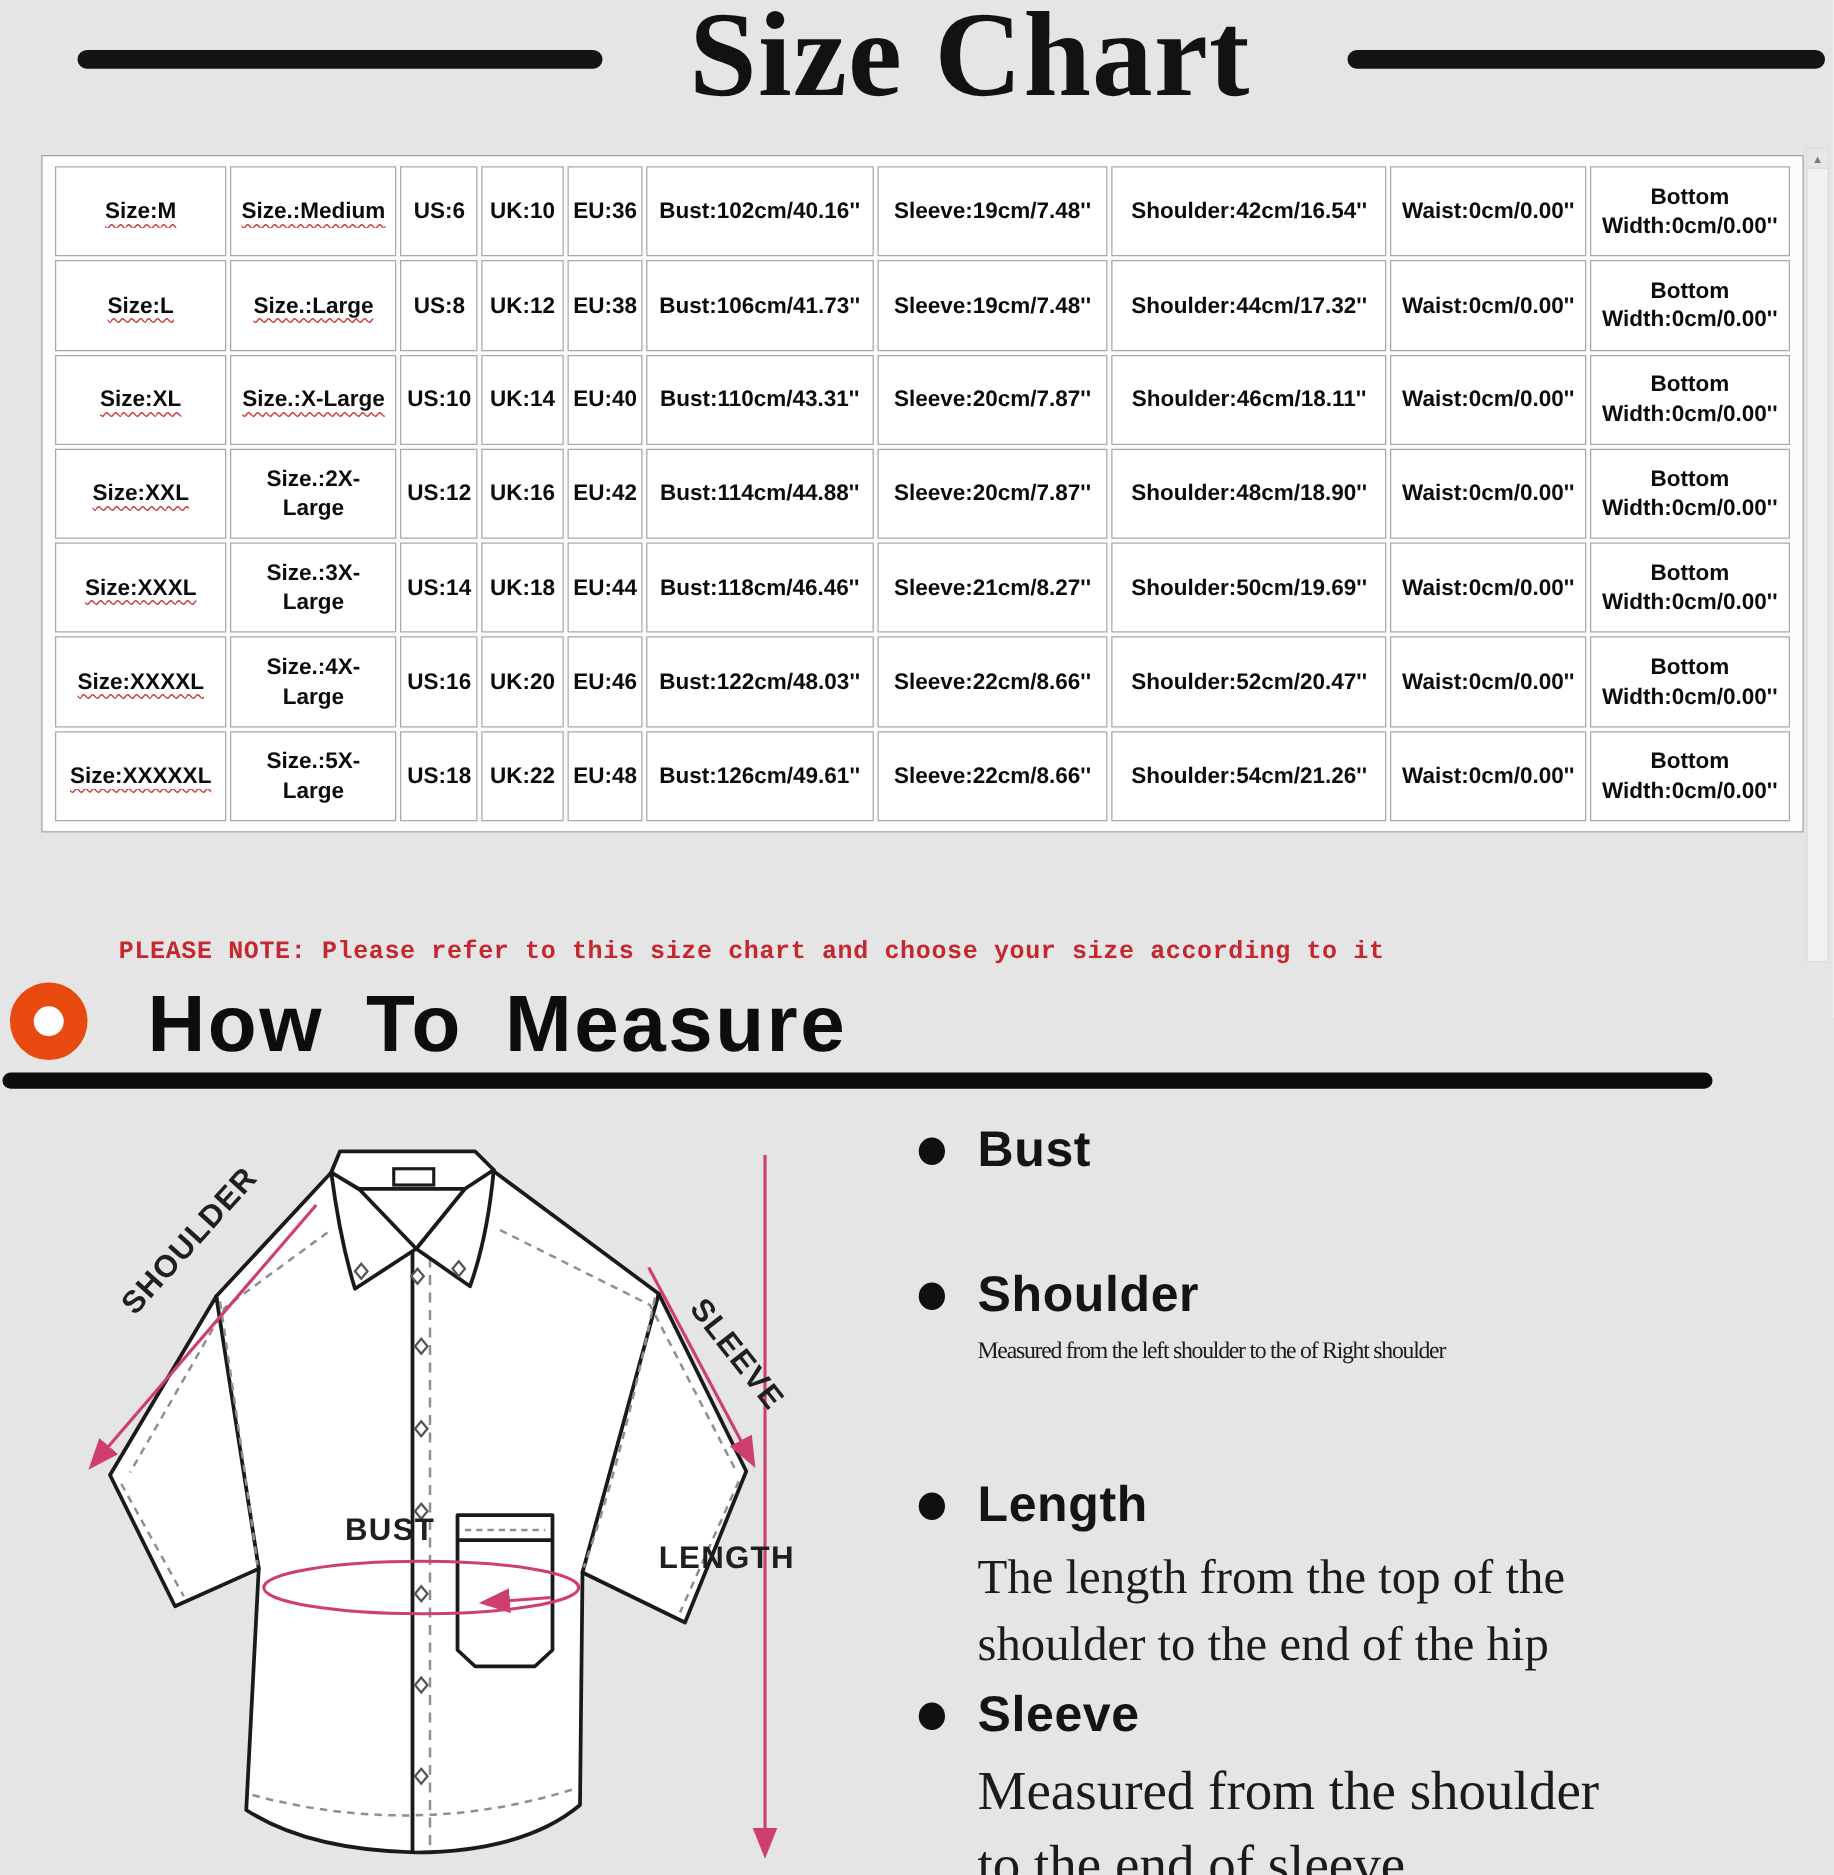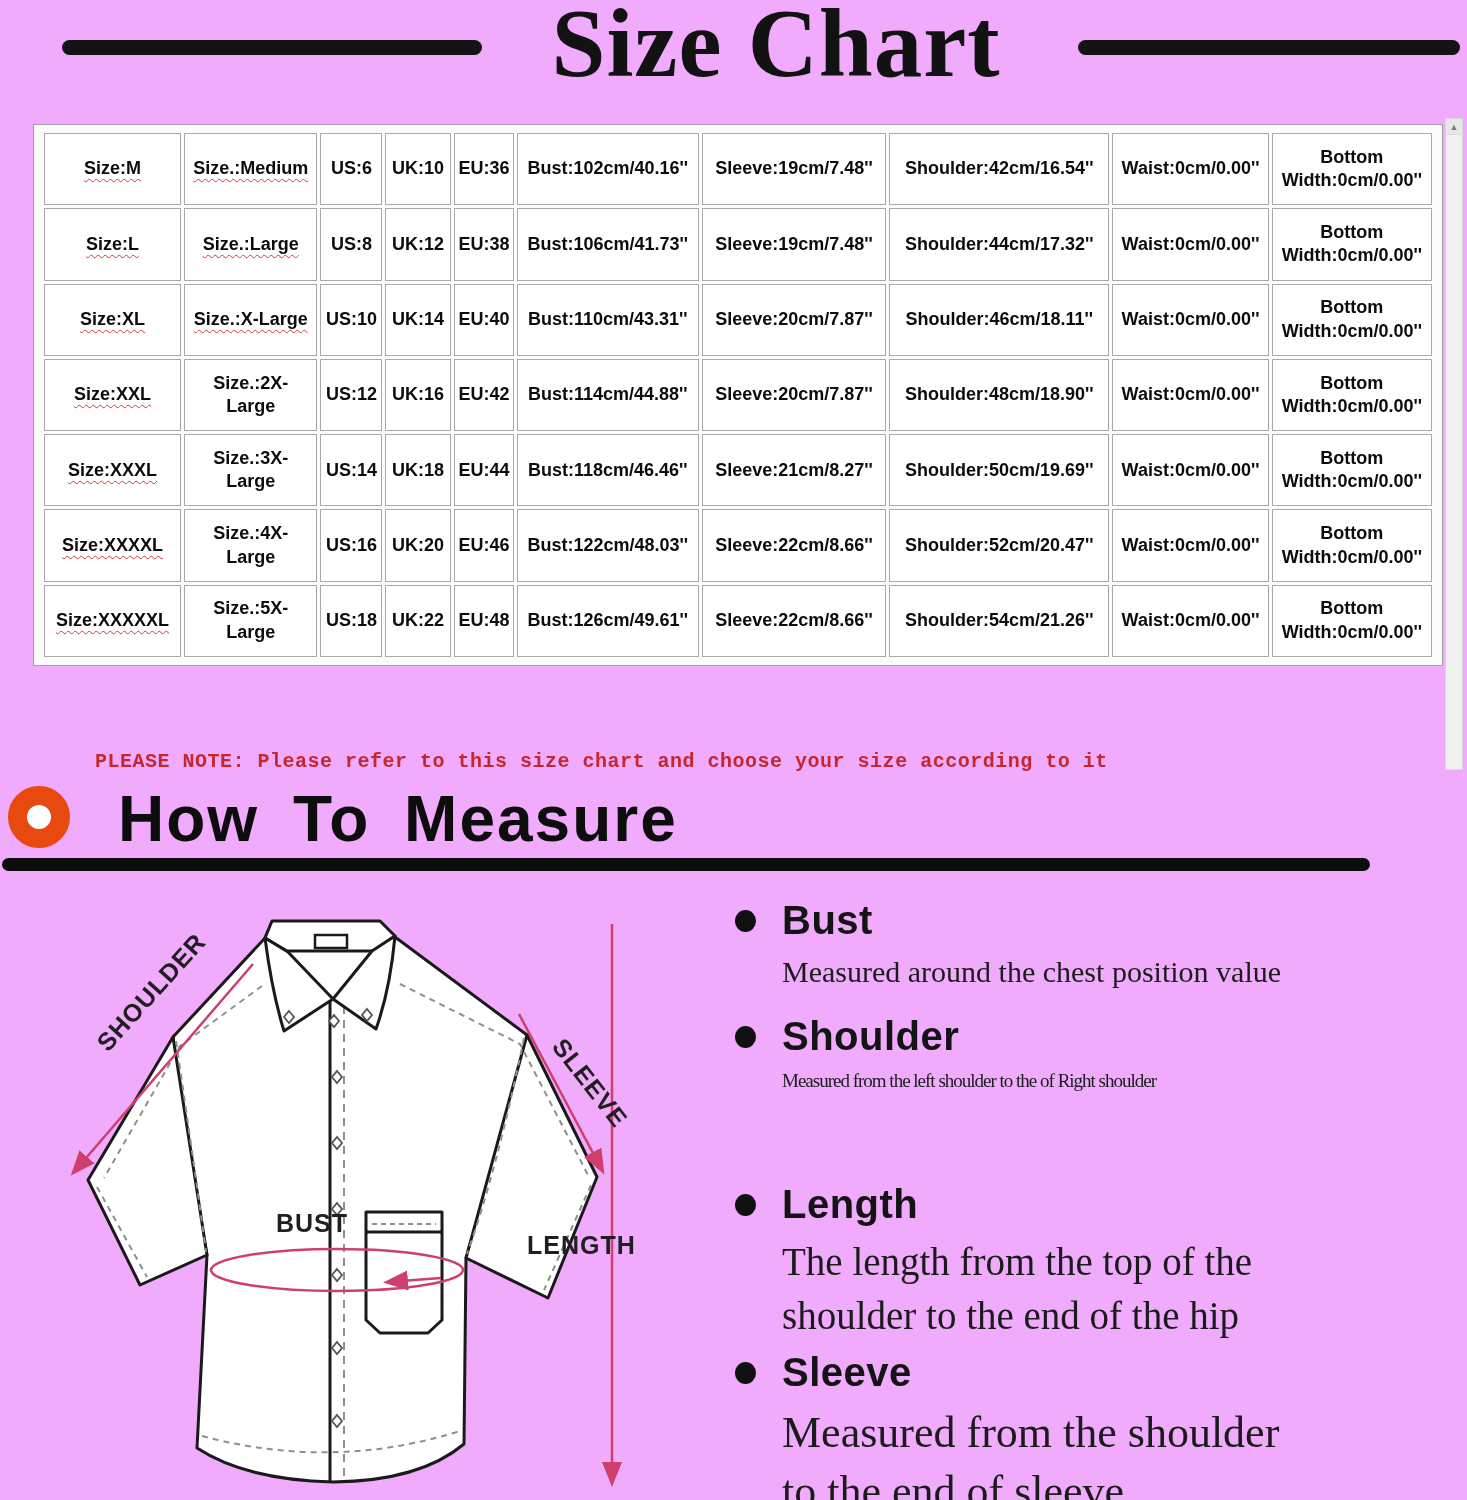--- a/index.html
+++ b/index.html
@@ -1,19 +1,19 @@
 <!DOCTYPE html>
 <html><head>
 <meta charset="utf-8">
 <style>
   * { margin:0; padding:0; box-sizing:border-box; }
   html,body { background:#ffffff; }
   #page {
     position:relative; width:1467px; height:1500px; overflow:hidden;
-    background:#f0abfc; font-family:"Liberation Sans", sans-serif;
+    background:#e5e5e5; font-family:"Liberation Sans", sans-serif;
   }
 
   
   .title {
     position:absolute; top:-12px; left:85px; width:1382px; text-align:center;
     font-family:"Liberation Serif", serif; font-weight:bold; font-size:97px;
     color:#121212; letter-spacing:1px;
   }
   .title-bar { position:absolute; height:15px; background:#141414; border-radius:8px; }
   .bar-left  { left:62px;  top:40px; width:420px; }
@@ -276,21 +276,20 @@
       <text x="527" y="374">LENGTH</text>
     </g>
   </svg>
 
   <div id="guide-root">
       <div class="guide-sec gsec0">
         <div class="guide-head">
           <span class="bullet"></span>
           <span class="guide-term">Bust</span>
         </div>
-        <div class="guide-desc desc-serif">Measured around the chest position value</div>
       </div>
       <div class="guide-sec gsec1">
         <div class="guide-head">
           <span class="bullet"></span>
           <span class="guide-term">Shoulder</span>
         </div>
         <div class="guide-desc desc-mono">Measured from the left shoulder to the of Right shoulder</div>
       </div>
       <div class="guide-sec gsec2">
         <div class="guide-head">

